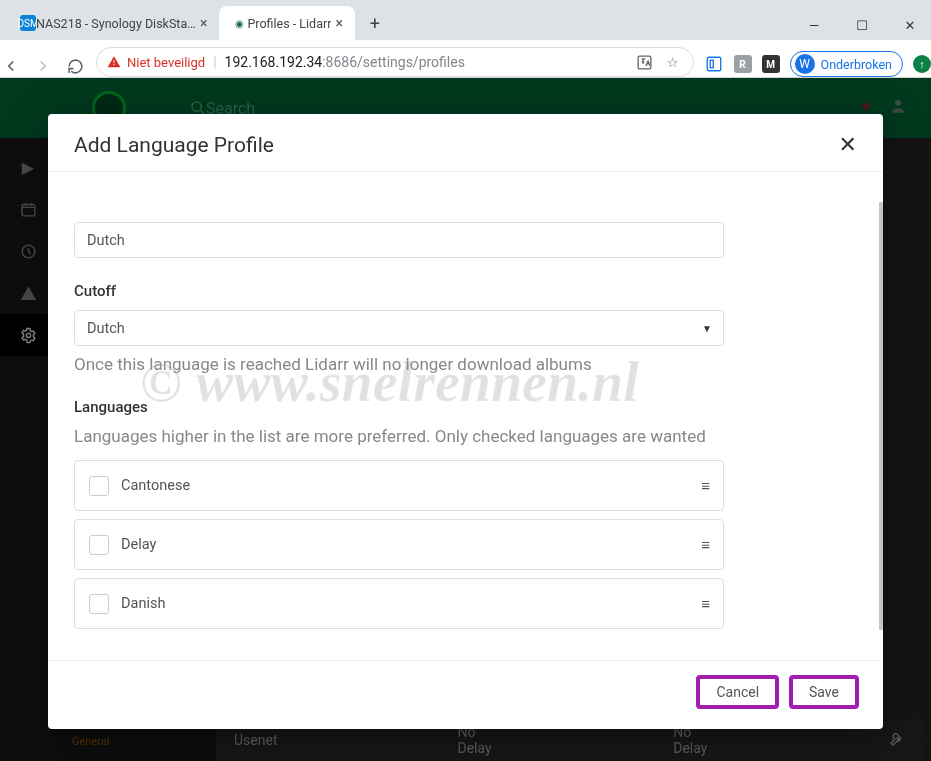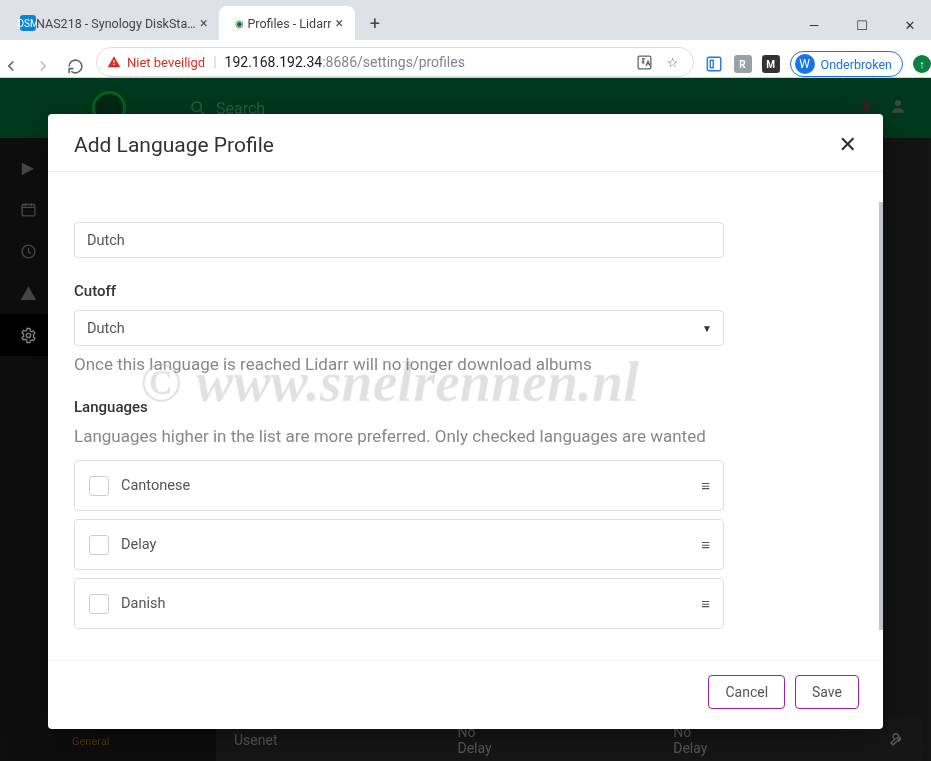--- a/index.html
+++ b/index.html
@@ -27,21 +27,21 @@
   .ext-icons { display: flex; align-items: center; gap: 10px; }
   .ext-icon { width: 20px; height: 20px; display: flex; align-items: center; justify-content: center; font-size: 13px; color: #5f6368; }
   .ext-badge { width: 18px; height: 18px; display: flex; align-items: center; justify-content: center; font-size: 10px; font-weight: bold; color: #fff; border-radius: 3px; }
   .profile-chip { display: flex; align-items: center; gap: 6px; border: 1px solid #1a73e8; border-radius: 14px; padding: 2px 10px 2px 4px; font-size: 12.5px; color: #1a73e8; }
   .profile-chip .avatar { width: 20px; height: 20px; border-radius: 50%; background: #1a73e8; color: #fff; display: flex; align-items: center; justify-content: center; font-size: 12px; }
 
   
   .app { position: absolute; top: 78px; left: 0; right: 0; bottom: 0; background: #262626; }
   .app-header { height: 60px; background: #006837; display: flex; align-items: center; padding: 0 24px; gap: 24px; }
   .logo-circle { width: 34px; height: 34px; border-radius: 50%; border: 3px solid #0b3; background: #004d27; margin-left: 68px;}
-  .search-area { display: flex; align-items: center; gap: 10px; color: #4caf7d; margin-left: 40px; }
+  .search-area { display: flex; align-items: center; color: #4caf7d; margin-left: 40px; }
   .header-right { margin-left: auto; display: flex; gap: 18px; color: #4a7d5e; }
   .sidebar { position: absolute; top: 60px; left: 0; bottom: 0; width: 56px; background: #1a1a1a; display: flex; flex-direction: column; align-items: center; padding-top: 8px; }
   .side-item { width: 56px; height: 42px; display: flex; align-items: center; justify-content: center; color: #888; font-size: 16px; }
   .side-item.active { background: #000; color: #fff; }
   .left-panel-hint { position: absolute; left: 56px; bottom: 0; width: 160px; height: 40px; background: #181818; color: #a16207; font-size: 11px; display: flex; align-items: center; padding-left: 16px;}
 
   
   .overlay { position: absolute; top: 78px; left: 0; right: 0; bottom: 0; background: rgba(0,0,0,0.45); display: flex; align-items: flex-start; justify-content: center; }
   .modal { background: #fff; width: 835px; margin-top: 36px; border-radius: 4px; box-shadow: 0 10px 40px rgba(0,0,0,.4); display: flex; flex-direction: column; max-height: 615px; gap: 30px; }
   .modal-head { display: flex; align-items: center; padding: 18px 26px 14px; border-bottom: 1px solid #eee; }
@@ -55,21 +55,21 @@
   .select { width: 100%; height: 36px; border: 1px solid #ddd; border-radius: 4px; padding: 0 12px; font-size: 14.5px; color: #555; appearance: none; background: #fff; }
   .select-caret { position: absolute; right: 12px; top: 50%; transform: translateY(-50%); font-size: 10px; color: #333; pointer-events: none; }
   .help-text { font-size: 17px; color: #888; margin-top: 8px; }
   .section { margin-bottom: 24px; }
   .lang-row { width: 650px; height: 51px; border: 1px solid #ddd; border-radius: 4px; display: flex; align-items: center; padding: 0 14px; margin-bottom: 8px; gap: 12px; }
   .checkbox { width: 20px; height: 20px; border: 1.5px solid #ccc; border-radius: 3px; display: flex; align-items: center; justify-content: center; }
   .checkbox.checked { background: #1b9e4b; border-color: #1b9e4b; color: #fff; }
   .lang-name { font-size: 14.5px; color: #555; }
   .drag-handle { margin-left: auto; color: #555; font-size: 15px; letter-spacing: -1px;}
   .modal-foot { padding: 14px 24px 20px; display: flex; justify-content: flex-end; gap: 10px; border-top: 1px solid #f1f1f1; }
-  .btn { height: 34px; padding: 0 16px; border: 1px solid #a21caf; border-radius: 4px; background: #fff; font-size: 14px; color: #555; display:flex; align-items:center;}
+  .btn { height: 34px; padding: 0 16px; border: 4px solid #a21caf; border-radius: 4px; background: #fff; font-size: 14px; color: #555; display:flex; align-items:center;}
 
   .watermark { position: absolute; top: 350px; left: 140px; font-size: 56px; font-family: "Comic Sans MS", cursive; color: rgba(120,120,120,0.22); font-weight: bold; font-style: italic; white-space: nowrap; pointer-events: none; z-index: 999; -webkit-text-stroke: 1px rgba(255,255,255,0.3);}
   .bottom-strip { position:absolute; left:216px; right:8px; bottom:0; height:42px; background:#2a2a2a; color:#aaa; font-size:14px; display:flex; align-items:center; padding:0 18px; gap:180px;margin-top:19px;}
   .bottom-strip .wrench { margin-left:auto; }
 </style>
 </head>
 <body>
 
 <div class="title-bar">
   <div class="tabs-row">

